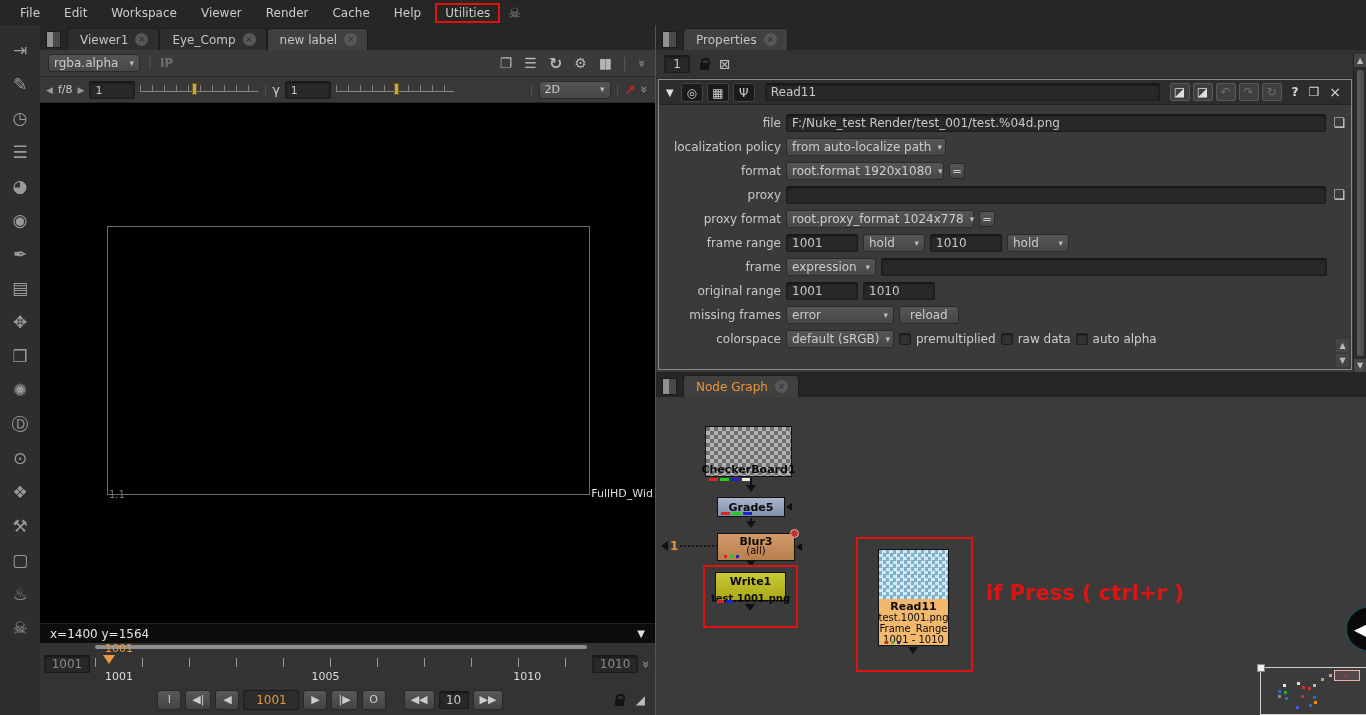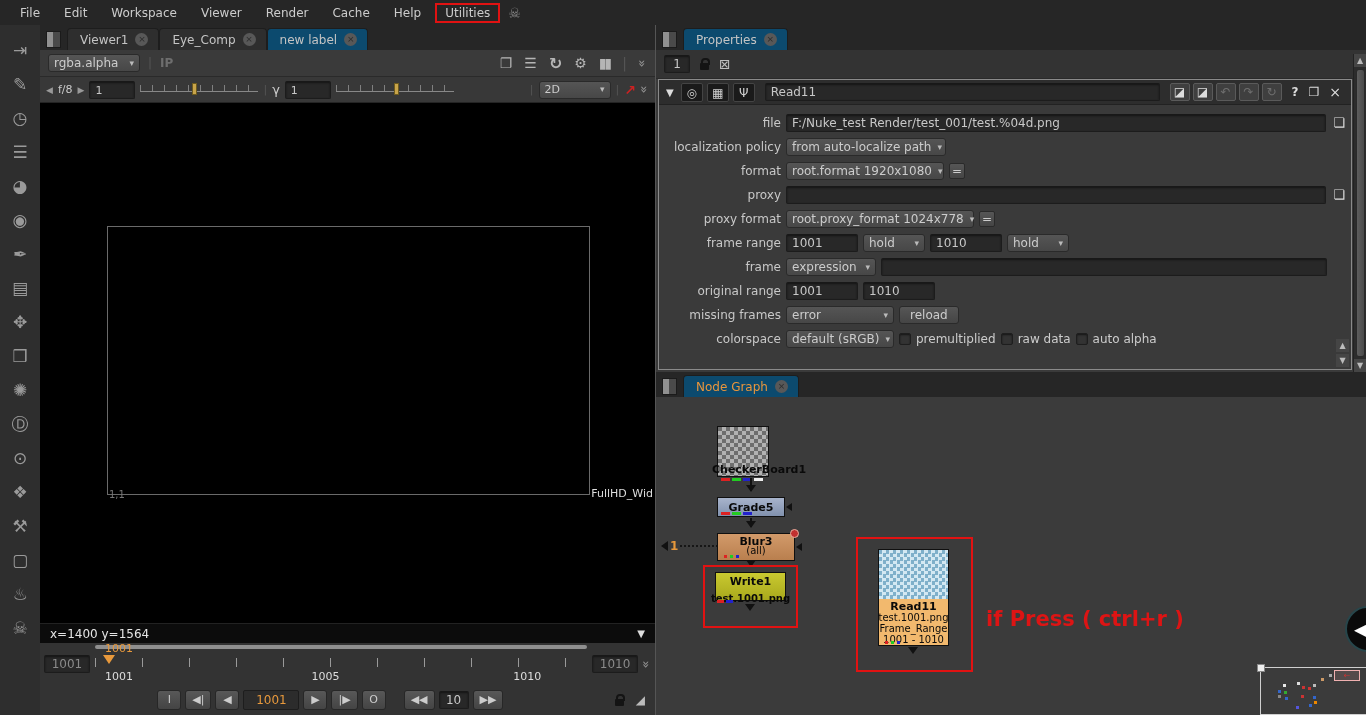--- a/index.html
+++ b/index.html
@@ -38,21 +38,21 @@
   .lock { position:relative; width:9px; height:7px; background:#141414; border-radius:1px; margin-top:5px; }
   .lock::before { content:""; position:absolute; top:-5px; left:1px; width:5px; height:5px;
                   border:2px solid #141414; border-bottom:none; border-radius:4px 4px 0 0; }
 
   
   .tabbar { height:25px; background:#262626; display:flex; align-items:flex-end; gap:0;
             padding-left:4px; }
   .ptab { display:flex; align-items:center; gap:7px; padding:4px 10px 4px 12px; height:22px;
           background:#2e2e2e; border:1px solid #1d1d1d; border-bottom:none;
           border-radius:4px 4px 0 0; color:#c4c4c4; }
-  .ptab.active { background:#0c4a6e; }
+  .ptab.active { background:#404040; }
   .tabx { width:13px; height:13px; border-radius:50%; background:#585858; color:#2c2c2c;
           font-size:9px; line-height:13px; text-align:center; }
   .corner { width:15px; height:17px; margin:2px 6px 2px 2px;
             background:linear-gradient(90deg,#909090 45%,#4a4a4a 45%); border:1px solid #1b1b1b; }
 
   
   .viewer { position:absolute; left:40px; top:25px; width:615px; height:690px; background:#2f2f2f;
             display:flex; flex-direction:column; }
   .vbar1 { height:27px; background:#3a3a3a; border-bottom:1px solid #2a2a2a; display:flex;
            align-items:center; padding:0 8px; gap:8px; }
@@ -468,21 +468,21 @@
     <div class="tabbar">
       <span class="corner"></span>
       <div class="ptab active">
         <span class="ng-tab-label">Node Graph</span>
         <span class="tabx">×</span>
       </div>
     </div>
 
     <div class="ng-canvas">
 
-      <div class="node checker-gray" style="left:61px;top:29px;width:52px;height:51px">
+      <div class="node checker-gray" style="left:49px;top:29px;width:87px;height:51px">
         <span style="position:absolute;left:-6px;bottom:0;right:-6px">CheckerBoard1</span>
         <span class="cstrip" style="bottom:-5px">
           <i style="background:#d22"></i>
           <i style="background:#2c2"></i>
           <i style="background:#22c"></i>
           <i style="background:#eee"></i>
         </span>
       </div>
       <div class="conn" style="left:94px;top:81px;height:13px"></div>
 
@@ -537,21 +537,21 @@
           <span style="font-weight:normal;font-size:10px">1001 - 1010</span>
         </div>
         <span class="cdots" style="bottom:1px">
           <i style="background:#d22"></i>
           <i style="background:#2c2"></i>
           <i style="background:#22c"></i>
         </span>
       </div>
       <span class="out-tri" style="left:252px;top:250px"></span>
 
-      <span class="annotation" style="left:330px;top:210px">if Press ( ctrl+r )</span>
+      <span class="annotation" style="left:330px;top:184px">if Press ( ctrl+r )</span>
 
       <div class="minimap">
         <span class="mm-handle"></span>
         <span class="mm-view">←</span>
         <span class="mm-dot" style="left:22px;top:16px;background:#e8e8e8"></span>
         <span class="mm-dot" style="left:17px;top:22px;background:#36c"></span>
         <span class="mm-dot" style="left:23px;top:23px;background:#3a3"></span>
         <span class="mm-dot" style="left:17px;top:27px;background:#888"></span>
         <span class="mm-dot" style="left:24px;top:29px;background:#36c"></span>
         <span class="mm-dot" style="left:36px;top:14px;background:#ddd"></span>

